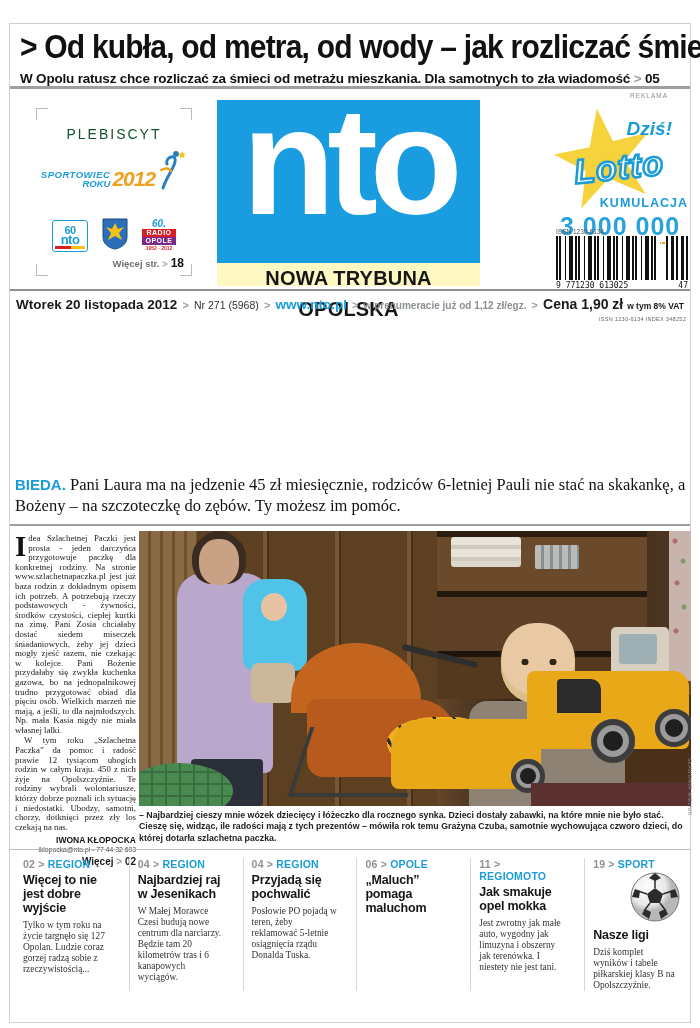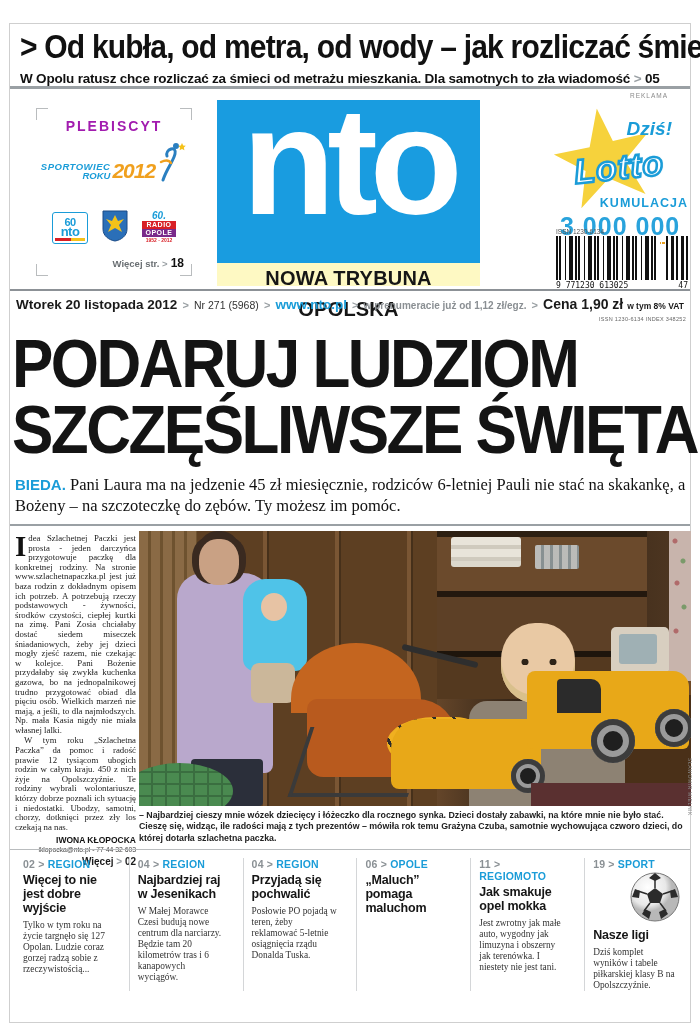--- a/index.html
+++ b/index.html
@@ -23,22 +23,22 @@
 
   
   .reklama { position:absolute; left:630px; top:92px; font-size:6.5px; color:#8a8a8a; letter-spacing:1px; }
 
   .pleb { position:absolute; left:36px; top:108px; width:156px; height:168px; }
   .pleb .corner { position:absolute; width:12px; height:12px; border:0 solid #b9bcbe; }
   .pleb .c-tl { left:0; top:0; border-left-width:1px; border-top-width:1px; }
   .pleb .c-tr { right:0; top:0; border-right-width:1px; border-top-width:1px; }
   .pleb .c-bl { left:0; bottom:0; border-left-width:1px; border-bottom-width:1px; }
   .pleb .c-br { right:0; bottom:0; border-right-width:1px; border-bottom-width:1px; }
-  .pleb .title { text-align:center; margin-top:10px; font-size:14px; font-weight:700;
-    letter-spacing:2px; color:#a21caf; }
+  .pleb .title { text-align:center; margin-top:18px; font-size:14px; font-weight:400;
+    letter-spacing:2px; color:#14532d; }
   .pleb .row2 { display:flex; align-items:center; justify-content:center; margin-top:14px; }
   .pleb .sprt { text-align:right; line-height:9px; }
   .pleb .sprt .w1 { font-size:9.5px; font-weight:700; font-style:italic; color:#1a9cd8; letter-spacing:0.5px; }
   .pleb .sprt .w2 { font-size:9.5px; font-weight:700; font-style:italic; color:#1a9cd8; }
   .pleb .year { font-size:21px; font-weight:800; font-style:italic; color:#f0a01e; margin-left:2px; letter-spacing:-1px; }
   .pleb .figure { margin-left:2px; position:relative; top:-8px; }
   .pleb .logos { display:flex; align-items:center; justify-content:center; gap:14px; margin-top:16px; }
   .logo-nto60 { width:36px; height:32px; border:1px solid #1a9cd8; border-radius:3px; text-align:center; line-height:10px; padding-top:4px; }
   .logo-nto60 .t { font-size:11px; font-weight:800; color:#1a9cd8; letter-spacing:-0.5px; }
   .logo-nto60 .n { font-size:13px; font-weight:800; color:#1a9cd8; letter-spacing:-0.5px; }
@@ -275,24 +275,20 @@
     <span class="issue">Nr 271 (5968)</span>
     <span class="sep">&gt;</span>
     <span class="site">www.nto.pl</span>
     <span class="sep">&gt;</span>
     <span class="subsc">w prenumeracie już od 1,12 zł/egz.</span>
     <span class="sep">&gt;</span>
     <span class="price"><span>Cena 1,90 zł</span> <span class="vat">w tym 8% VAT</span></span>
   </div>
   <div class="issn-index">ISSN 1230-6134 INDEX 348252</div>
 
-  <div class="main-head">
-    <span class="l">PODARUJ LUDZIOM</span>
-    <span class="l l2">SZCZĘŚLIWSZE ŚWIĘTA</span>
-  </div>
   <p class="lead"><span class="kicker">BIEDA.</span> <span>Pani Laura ma na jedzenie 45 zł miesięcznie, rodziców 6-letniej Pauli nie stać na skakankę, a Bożeny – na szczoteczkę do zębów. Ty możesz im pomóc.</span></p>
   <div class="rule-lead"></div>
 
   <div class="article-col">
     <div class="body">
       <span class="drop">I</span><span>dea Szlachetnej Paczki jest prosta - jeden darczyńca przygotowuje paczkę dla konkretnej rodziny. Na stronie www.szlachetnapaczka.pl jest już baza rodzin z dokładnym opisem ich potrzeb. A potrzebują rzeczy podstawowych - żywności, środków czystości, ciepłej kurtki na zimę. Pani Zosia chciałaby dostać siedem miseczek śniadaniowych, żeby jej dzieci mogły zjeść razem, nie czekając w kolejce. Pani Bożenie przydałaby się zwykła kuchenka gazowa, bo na jednopalnikowej trudno przygotować obiad dla pięciu osób. Wielkich marzeń nie mają, a jeśli, to dla najmłodszych. Np. mała Kasia nigdy nie miała własnej lalki.</span>
       <div class="p2">W tym roku „Szlachetna Paczka” da pomoc i radość prawie 12 tysiącom ubogich rodzin w całym kraju. 450 z nich żyje na Opolszczyźnie. Te rodziny wybrali wolontariusze, którzy dobrze poznali ich sytuację i niedostatki. Ubodzy, samotni, chorzy, dotknięci przez zły los czekają na nas.</div>
     </div>
     <div class="byline">IWONA KŁOPOCKA</div>
     <div class="contact">iklopocka@nto.pl - 77 44 32 603</div>

